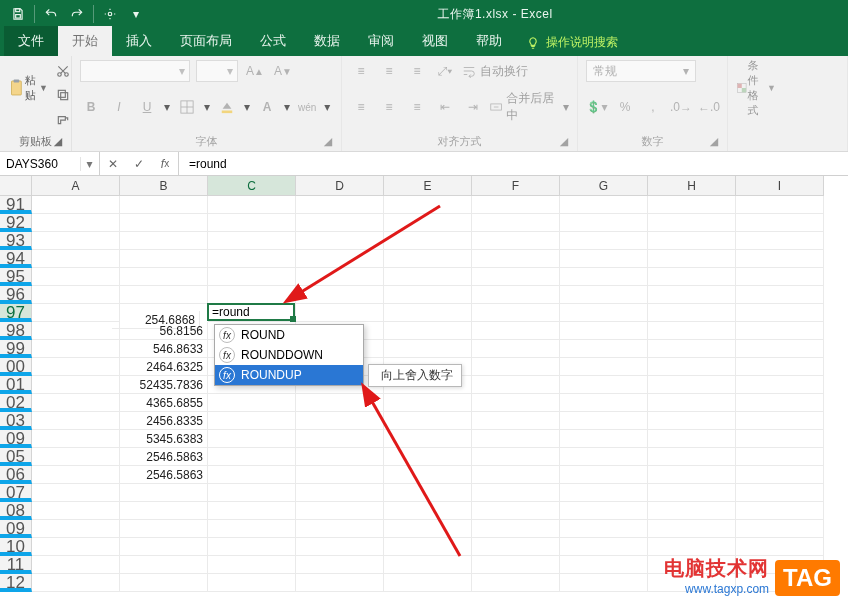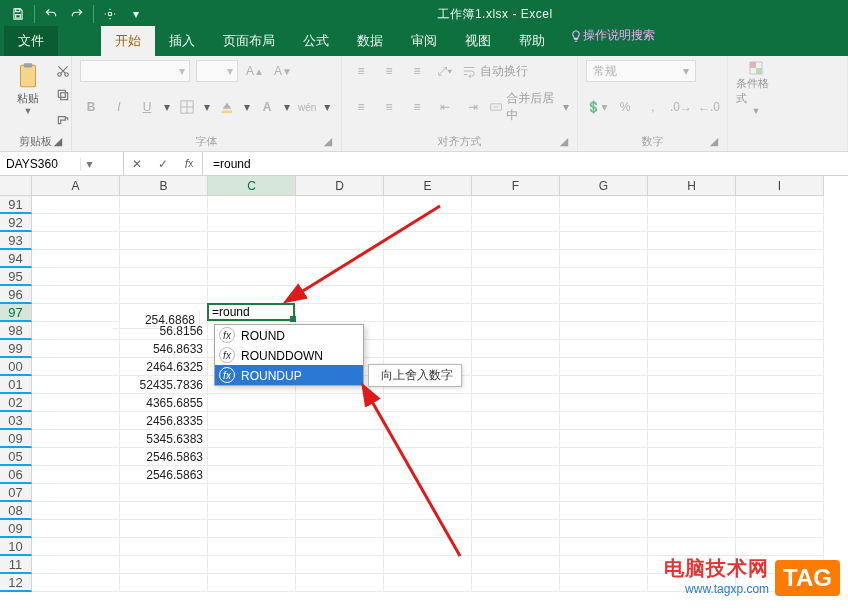--- a/index.html
+++ b/index.html
@@ -10,69 +10,69 @@
 .titlebar .qat { display: flex; align-items: center; gap: 2px; }
 .titlebar .qat-btn { width: 24px; height: 22px; display: flex; align-items: center; justify-content: center; cursor: pointer; color: #e9f5ee; }
 .titlebar .qat-btn svg { width: 14px; height: 14px; }
 .titlebar .sep { width: 1px; height: 18px; background: rgba(255,255,255,0.3); margin: 0 2px; }
 .titlebar .winlabel { flex: 1; text-align: center; font-size: 12px; color: #e9f5ee; letter-spacing: .5px; }
 
 
 .ribbon-tabs { background: #0e6f3f; height: 28px; display: flex; align-items: flex-end; color: #fff; padding-left: 4px; gap: 0; }
 .tab { padding: 6px 14px; font-size: 13px; cursor: pointer; color: #e9f5ee; }
 .tab.file { background: #0a5c33; }
-.tab.active { background: #f1f1f1; color: #a16207; margin-left: 43px; }
-.tell-me { display: flex; align-items: center; margin-left: 10px; color: #f0abfc; font-size: 12px; padding-bottom: 12px; }
+.tab.active { background: #f1f1f1; color: #737373; }
+.tell-me { display: flex; align-items: center; gap: 6px; margin-left: 10px; color: #bef264; font-size: 12px; padding-bottom: 5px; }
 .bulb { width: 14px; height: 14px; }
 
 
 .ribbon { background: #f1f1f1; border-bottom: 1px solid #d9d9d9; height: 96px; display: flex; }
 .group { border-right: 1px solid #e2e2e2; padding: 4px 8px 2px; display: flex; flex-direction: column; justify-content: space-between; }
 .group .row { display: flex; align-items: center; gap: 6px; }
 .group .small { height: 22px; }
 .group-label { text-align: center; color: #6f6f6f; font-size: 11px; padding-top: 2px; position: relative; }
 .group-label .launcher { position: absolute; right: -2px; bottom: 0; width: 14px; height: 14px; }
 .rb-btn { min-width: 22px; height: 22px; display: inline-flex; align-items: center; justify-content: center; color: #8a8a8a; border-radius: 2px; cursor: pointer; }
-.rb-btn.big { width: 40px; height: 56px; flex-direction: column; }
+.rb-btn.big { width: 40px; height: 56px; flex-direction: row; }
 .font-name, .font-size { height: 22px; border: 1px solid #cfcfcf; background: #fff; display: flex; align-items: center; padding: 0 4px; color: #a0a0a0; font-size: 12px; }
 .font-name { width: 110px; }
 .font-size { width: 42px; }
 .nf-box { width: 110px; height: 22px; border: 1px solid #cfcfcf; background: #fff; color: #8a8a8a; display: flex; align-items: center; padding: 0 6px; justify-content: space-between; }
 .rb-text { color: #6a6a6a; font-size: 12px; display: inline-flex; align-items: center; gap: 4px; }
 .clipboard-col { display:flex; flex-direction:column; align-items:center; gap:2px;}
 .disabled { opacity: .6; }
 
 
 .fx-bar { height: 24px; border-bottom: 1px solid #d0d0d0; display: flex; align-items: stretch; background: #fff; }
-.namebox { width: 124px; border-right: 1px solid #d0d0d0; display: flex; align-items: center; }
+.namebox { width: 100px; border-right: 1px solid #d0d0d0; display: flex; align-items: center; }
 .namebox input { border: none; width: 80px; padding: 0 6px; font-size: 12px; outline: none; }
 .namebox .dd { width: 18px; text-align: center; color: #777; cursor: pointer; border-left: 1px solid #e4e4e4; }
 .fx-btns { display: flex; align-items: center; border-right: 1px solid #d0d0d0; }
 .fx-btns .fxb { width: 26px; display: flex; align-items: center; justify-content: center; color: #666; cursor: pointer; }
 .fx-input { flex: 1; }
 .fx-input input { width: 100%; height: 100%; border: none; padding: 0 10px; font-size: 12px; outline: none; }
 
 
 .grid-wrap { position: relative; height: calc(610px - 28px - 28px - 96px - 24px); overflow: hidden; }
 .corner { position: absolute; left: 0; top: 0; width: 32px; height: 20px; background: #f3f3f3; border-right: 1px solid #d4d4d4; border-bottom: 1px solid #d4d4d4; z-index: 3; }
 .col-headers { position: absolute; left: 32px; top: 0; right: 0; height: 20px; display: flex; z-index: 2; }
 .col-h { width: 88px; background: #f3f3f3; border-right: 1px solid #d4d4d4; border-bottom: 1px solid #d4d4d4; text-align: center; font-size: 12px; color: #444; line-height: 20px; }
 .col-h.sel { background: #d6e6da; color: #0e6f3f; }
 .row-headers { position: absolute; left: 0; top: 20px; width: 32px; z-index: 2; }
-.row-h { height: 18px; background: #f3f3f3; border-right: 1px solid #d4d4d4; border-bottom: 2px solid #0ea5e9; text-align: center; font-size: 13px; color: #555; line-height: 18px; }
+.row-h { height: 18px; background: #f3f3f3; border-right: 1px solid #d4d4d4; border-bottom: 4px solid #0ea5e9; text-align: center; font-size: 17px; color: #555; line-height: 18px; }
 .row-h.sel { background: #d6e6da; color: #0e6f3f; }
 .cells { position: absolute; left: 32px; top: 20px; right: 0; bottom: 0; }
 .cell { position: absolute; border-right: 1px solid #eaeaea; border-bottom: 1px solid #eaeaea; font-size: 12px; color: #222; padding: 0 4px; line-height: 18px; text-align: right; white-space: nowrap; }
 .active-cell { position: absolute; border: 2px solid #1f7a46; background: #fff; z-index: 4; }
 .active-cell input { width: 100%; height: 100%; border: none; outline: none; font-size: 12px; padding: 0 3px; }
 .fill-handle { position: absolute; right: -3px; bottom: -3px; width: 6px; height: 6px; background: #1f7a46; }
 
 
 .ac-popup { position: absolute; background: #fff; border: 1px solid #a9a9a9; box-shadow: 2px 2px 6px rgba(0,0,0,.2); z-index: 6; font-size: 12px; }
-.ac-item { display: flex; align-items: flex-end; gap: 6px; padding: 2px 10px 2px 4px; cursor: pointer; }
+.ac-item { display: flex; align-items: center; gap: 6px; padding: 2px 10px 2px 4px; cursor: pointer; }
 .ac-item .fxic { width: 16px; height: 16px; border-radius: 50%; display:flex; align-items:center; justify-content:center; font-style: italic; font-size: 10px; color: #333; border:1px solid #bcbcbc; }
 .ac-item.sel { background: #2a77d4; color: #fff; }
 .ac-item.sel .fxic { border-color: #fff; color: #fff; }
 .tip-box { position: absolute; background: #fff; border: 1px solid #b8b8b8; padding: 2px 8px; font-size: 12px; color: #333; z-index: 6; box-shadow: 1px 1px 4px rgba(0,0,0,.15);}
 
 
 .arrow { position: absolute; z-index: 7; }
 
 
 .wm { position: absolute; right: 8px; bottom: 14px; z-index: 8; display: flex; align-items: flex-end; gap: 6px; }

